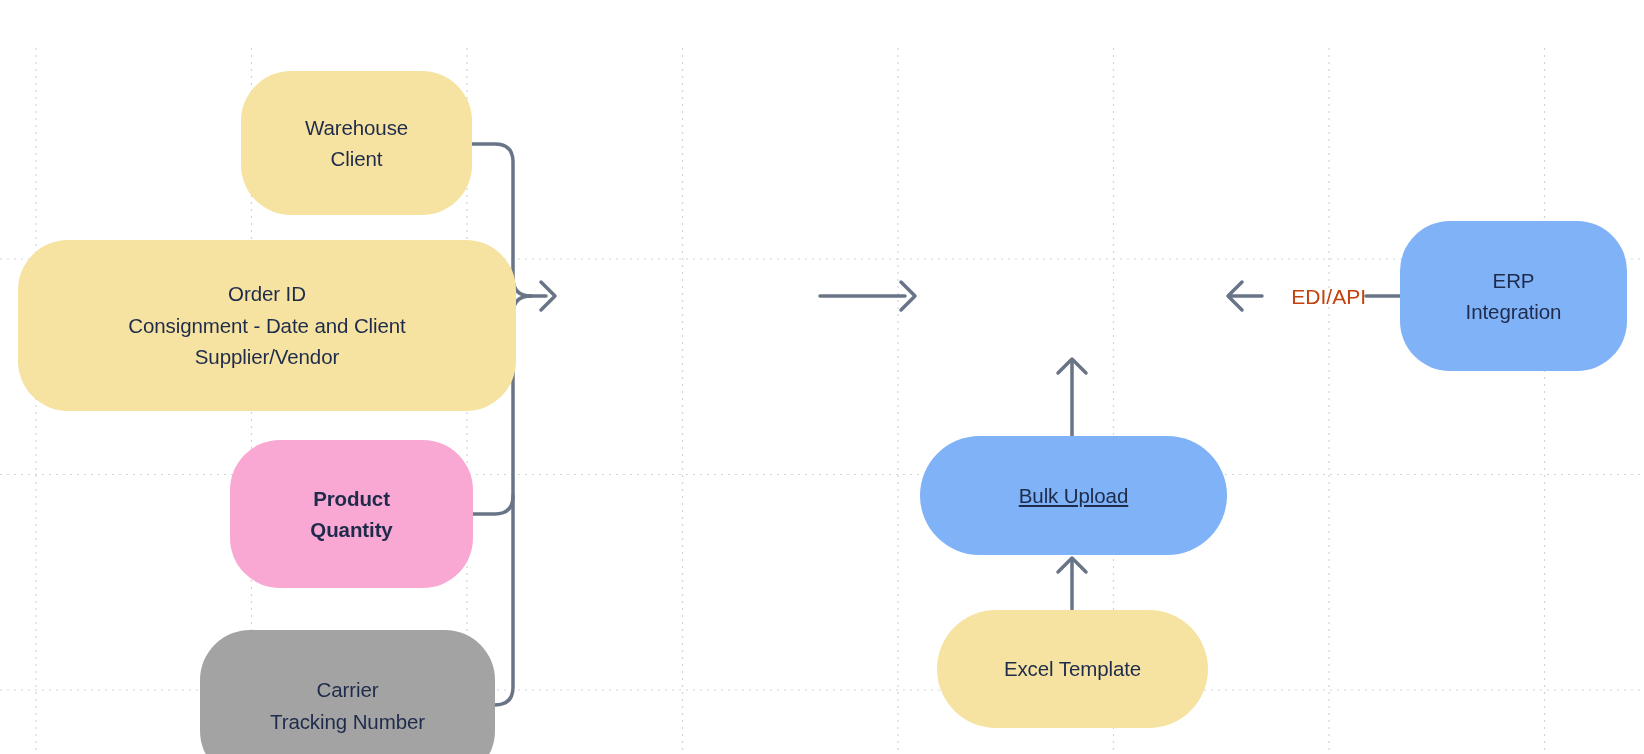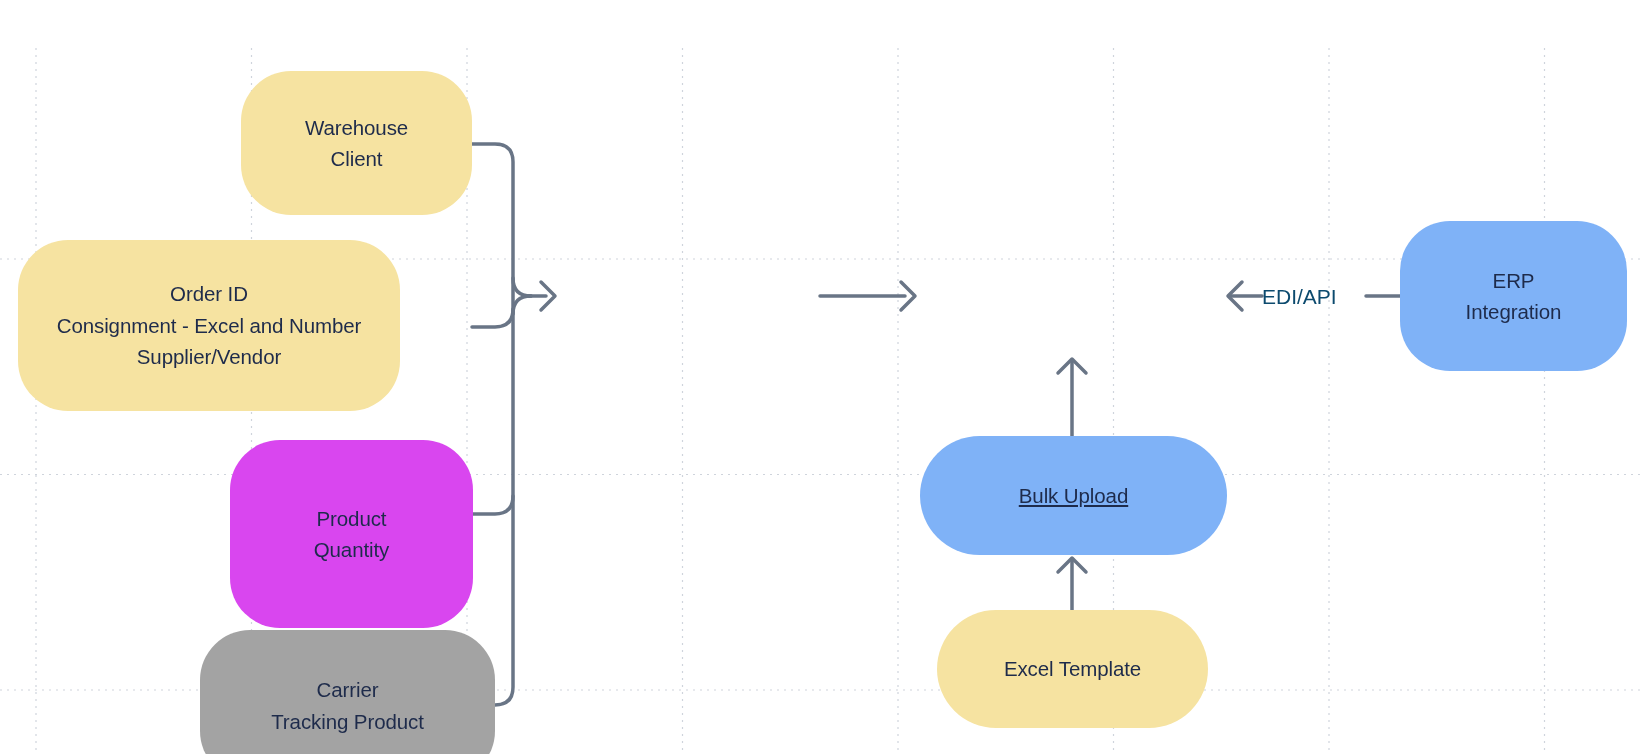--- a/index.html
+++ b/index.html
@@ -20,24 +20,24 @@
     border-radius:50px;
     color:#1e2b4b;
     font-size:20.5px;
     line-height:31.5px;
     letter-spacing:-0.1px;
   }
   .node.pill{border-radius:999px;}
   .node .line{display:block;white-space:nowrap;}
   .edge-label{
     position:absolute;
-    color:#0c4a6e;
+    color:#c2410c;
     font-size:21px;
     line-height:31px;
-    text-align:left;
+    text-align:right;
     white-space:nowrap;
   }
 </style>
 </head>
 <body>
 
 <div class="canvas">
 
   <svg class="layer" width="1644" height="754" viewBox="0 0 1644 754">
 
@@ -81,34 +81,34 @@
       <path d="M 1072 562 V 512"></path>
       <path d="M 1058 524 L 1072 510 L 1086 524"></path>
     </g>
   </svg>
 
   <div class="node" style="left: 241px; top: 23px; width: 231px; height: 144px; background-color: rgb(246, 227, 161);">
     <span class="line">Warehouse</span>
     <span class="line">Client</span>
   </div>
 
-  <div class="node" style="left: 18px; top: 192px; width: 382px; height: 171px; background-color: rgb(246, 227, 161);">
+  <div class="node" style="left: 18px; top: 192px; width: 498px; height: 171px; background-color: rgb(246, 227, 161);">
     <span class="line">Order ID</span>
-    <span class="line">Consignment - Excel and Number</span>
+    <span class="line">Consignment - Date and Client</span>
     <span class="line">Supplier/Vendor</span>
   </div>
 
-  <div class="node" style="left: 230px; top: 392px; width: 243px; height: 188px; background-color: #d946ef;">
+  <div class="node" style="left: 230px; top: 392px; width: 243px; height: 148px; background-color: #f9a8d4; font-weight: bold;">
     <span class="line">Product</span>
     <span class="line">Quantity</span>
   </div>
 
   <div class="node" style="left: 200px; top: 582px; width: 295px; height: 151px; background-color: #a3a3a3;">
     <span class="line">Carrier</span>
-    <span class="line">Tracking Product</span>
+    <span class="line">Tracking Number</span>
   </div>
 
 
 
   <div class="node" style="left: 1400px; top: 173px; width: 227px; height: 150px; background-color: rgb(127, 178, 247);">
     <span class="line">ERP</span>
     <span class="line">Integration</span>
   </div>
 
   <div class="node pill" style="left: 920px; top: 388px; width: 307px; height: 119px; background-color: rgb(127, 178, 247); text-decoration: underline;">

